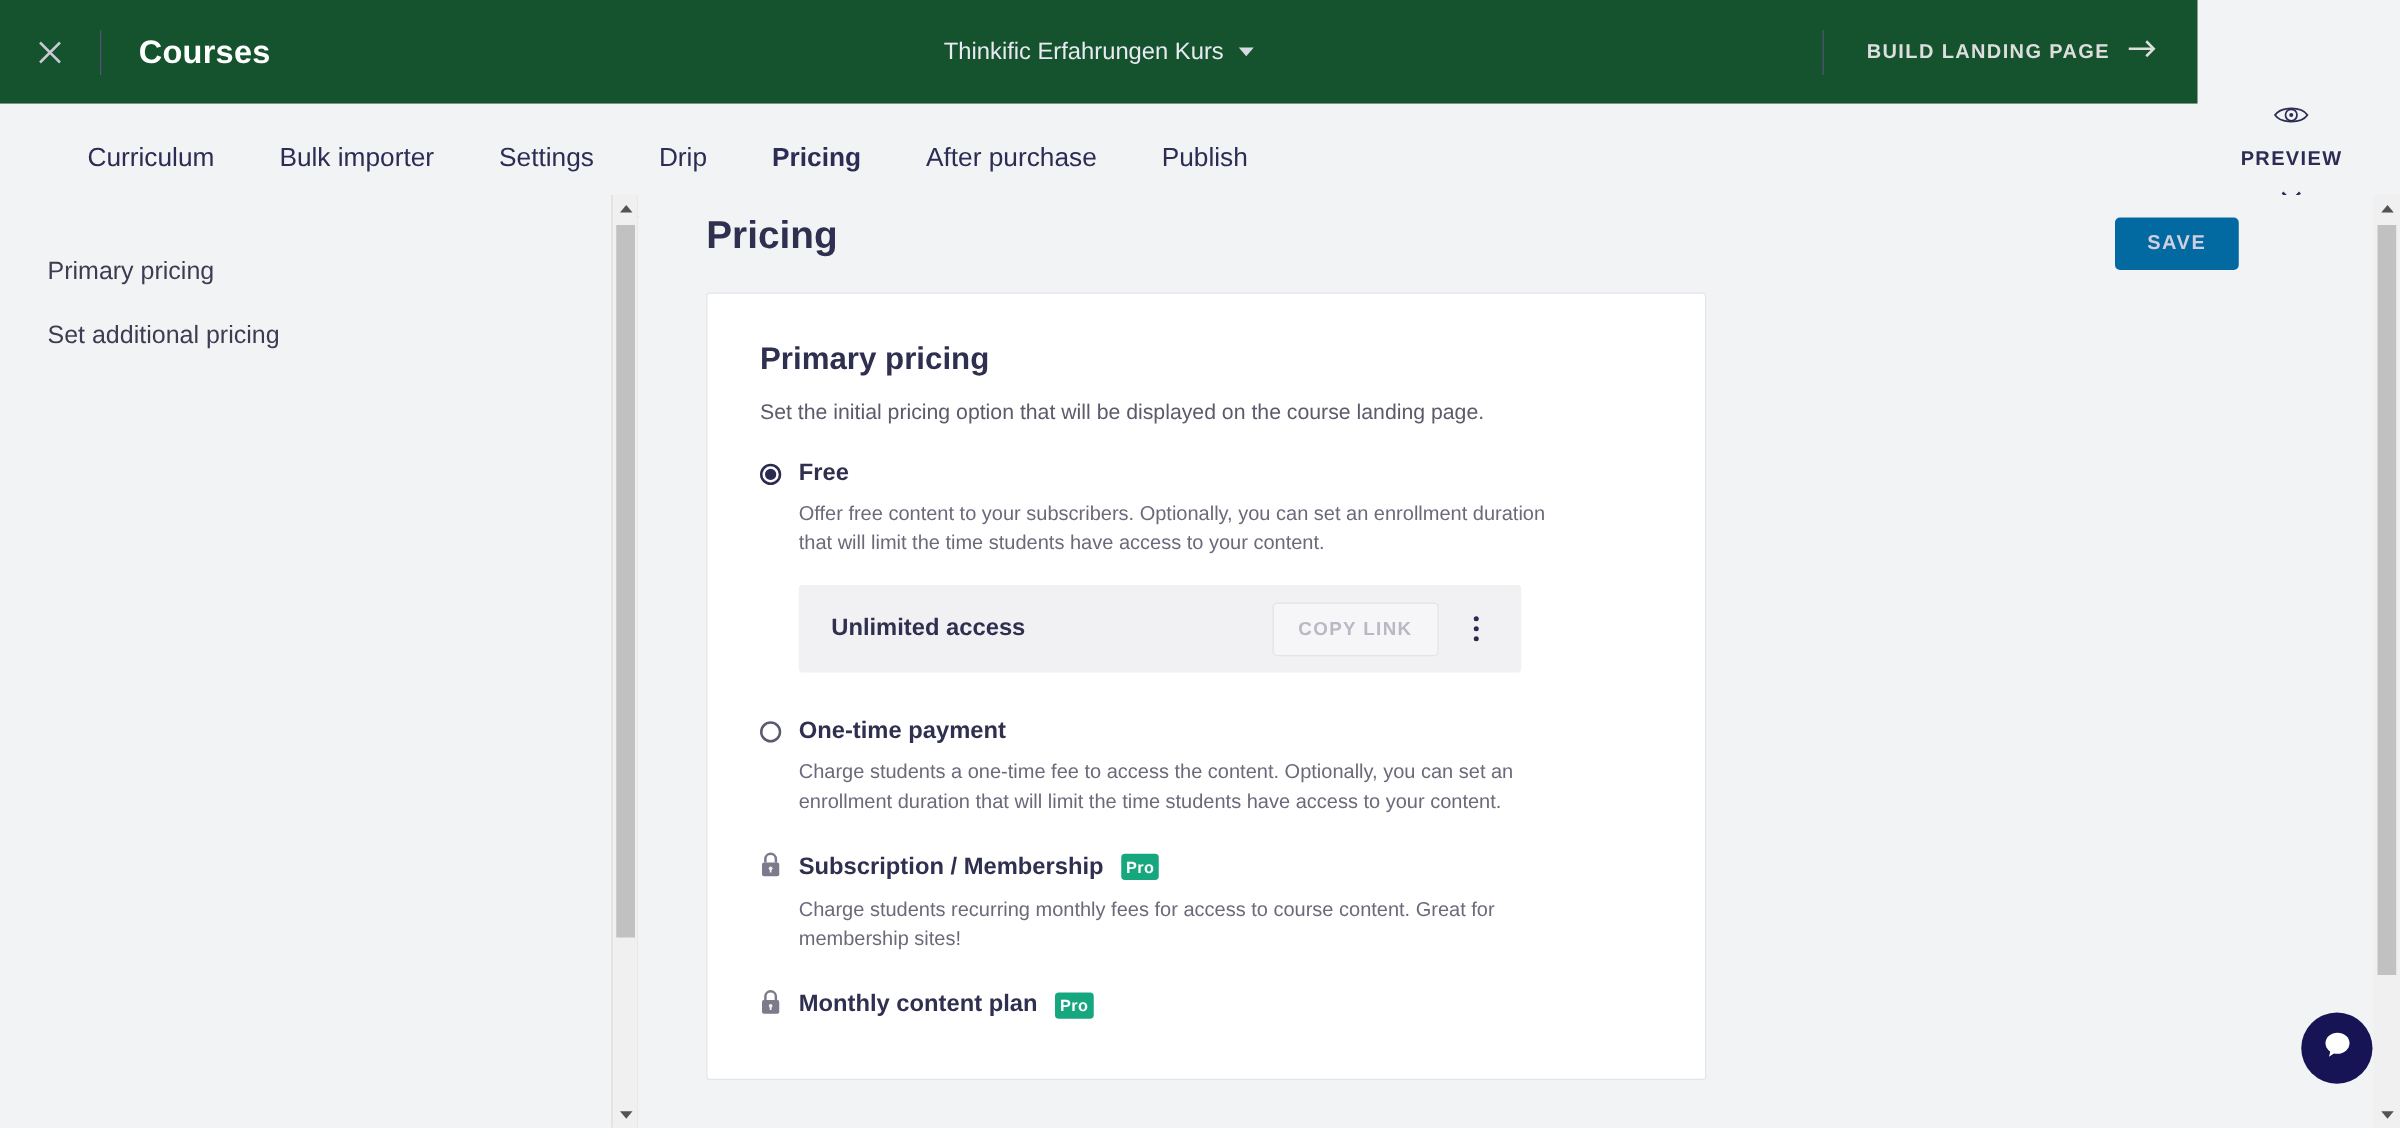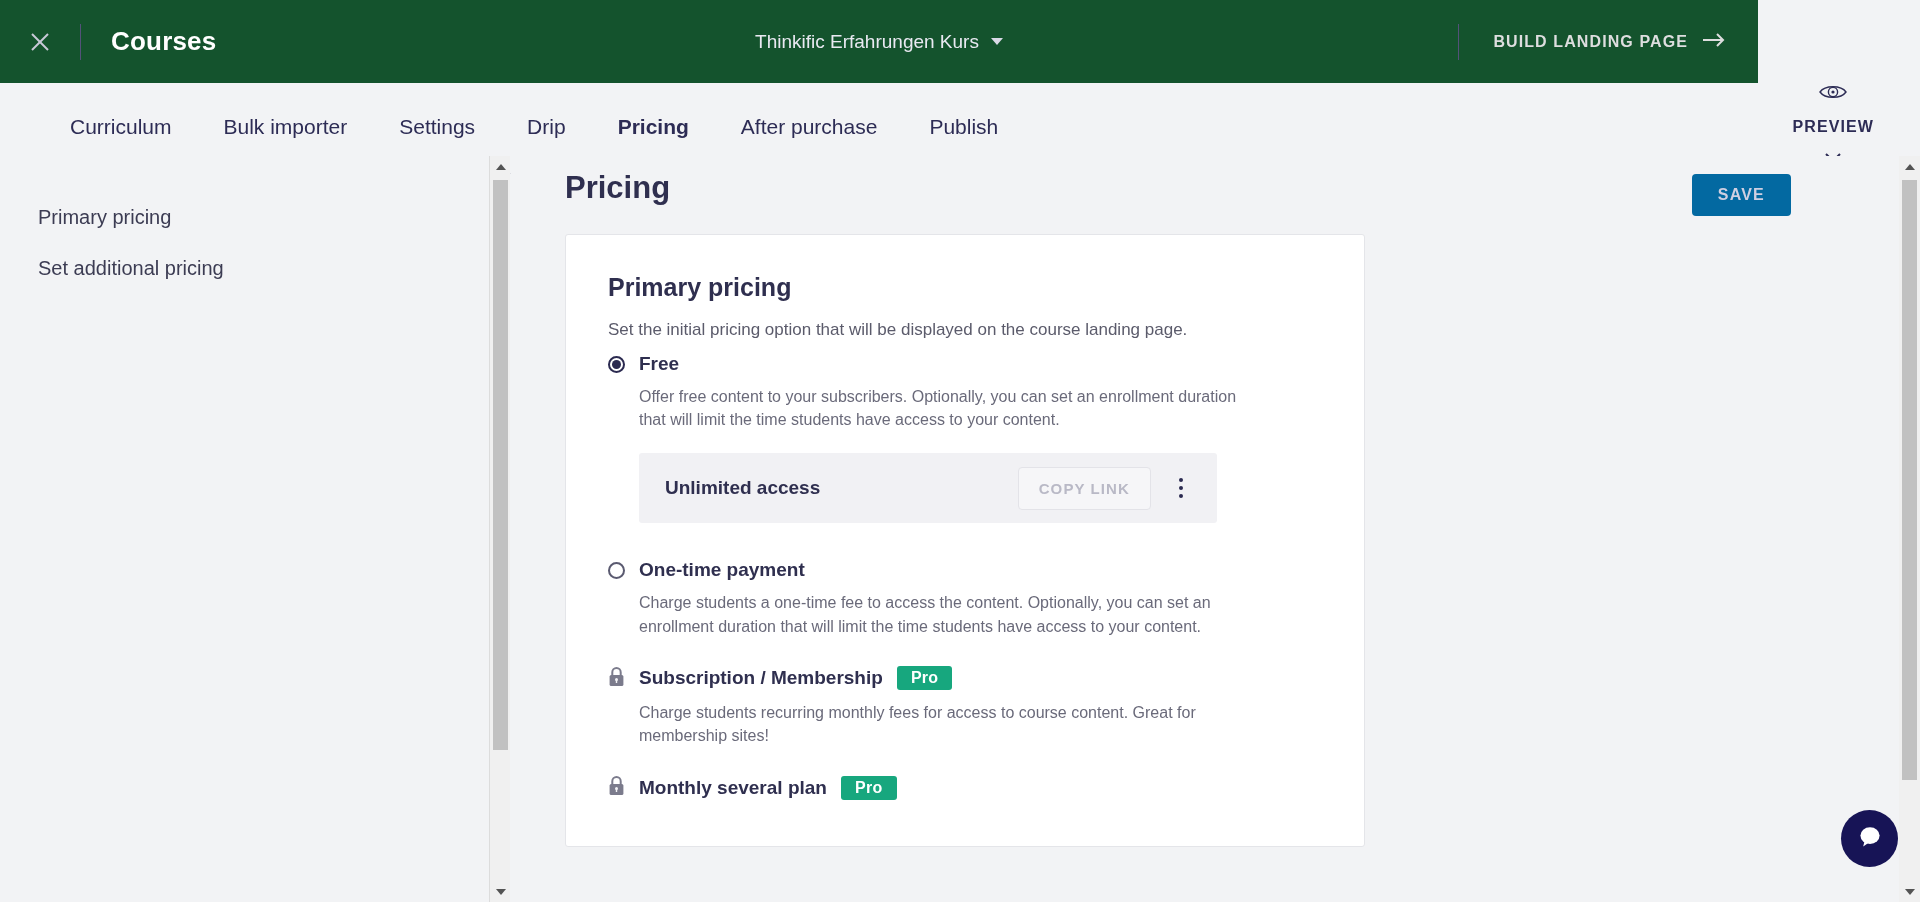--- a/index.html
+++ b/index.html
@@ -169,21 +169,21 @@
     border: 1px solid #e4e5e9;
     border-radius: 3px;
     padding: 38px 42px 40px 42px;
     width: 800px;
   }
   .card-title {
     font-size: 25px; font-weight: bold; color: #2f2f4f;
     margin-bottom: 18px;
   }
   .card-sub {
-    font-size: 17px; color: #5b5b6b; margin-bottom: 13px;
+    font-size: 17px; color: #5b5b6b; margin-bottom: 28px;
   }
 
   .option { margin-bottom: 6px; }
   .option-head {
     display: flex; align-items: center; gap: 14px;
   }
   .radio {
     width: 17px; height: 17px; border-radius: 50%;
     border: 2px solid #2b2a50; background: #fff;
     flex: 0 0 auto; cursor: pointer;
@@ -197,22 +197,22 @@
   .radio.empty { border-color: #5a5a70; }
   .option-label {
     font-size: 19px; font-weight: bold; color: #2f2f4f;
   }
   .option-desc {
     font-size: 16px; color: #6a6a7a; line-height: 1.45;
     margin: 10px 0 0 31px; max-width: 600px;
   }
   .pro-badge {
     background: #17a77e; color: #ffffff;
-    font-size: 16px; font-weight: bold;
-    padding: 3px 14px; border-radius: 3px;
+    font-size: 13px; font-weight: bold;
+    padding: 3px 4px; border-radius: 3px;
     letter-spacing: .3px;
   }
   .lock-icon { flex: 0 0 auto; display: block; }
 
   .access-row {
     margin: 22px 0 0 31px;
     background: #f1f1f4;
     border-radius: 3px;
     height: 70px;
     display: flex; align-items: center;
@@ -412,21 +412,21 @@
       <div class="option">
         <div class="option-head">
           <span class="lock-icon">
             <svg width="17" height="21" viewBox="0 0 17 21">
               <path d="M4.3 9 V6.2 a4.2 4.2 0 0 1 8.4 0 V9" fill="none" stroke="#7b7b8c" stroke-width="2"></path>
               <rect x="1.6" y="9" width="13.8" height="11" rx="1.6" fill="#7b7b8c"></rect>
               <circle cx="8.5" cy="13.6" r="1.5" fill="#f2f2f5"></circle>
               <rect x="7.8" y="13.6" width="1.4" height="3.4" fill="#f2f2f5"></rect>
             </svg>
           </span>
-          <span class="option-label">Monthly several plan</span>
+          <span class="option-label">Monthly content plan</span>
           <span class="pro-badge">Pro</span>
         </div>
       </div>
     </div>
   </div>
 
   <div class="scrollbar sb-right">
     <div class="sb-arrow up">
         <i></i>
       </div>

